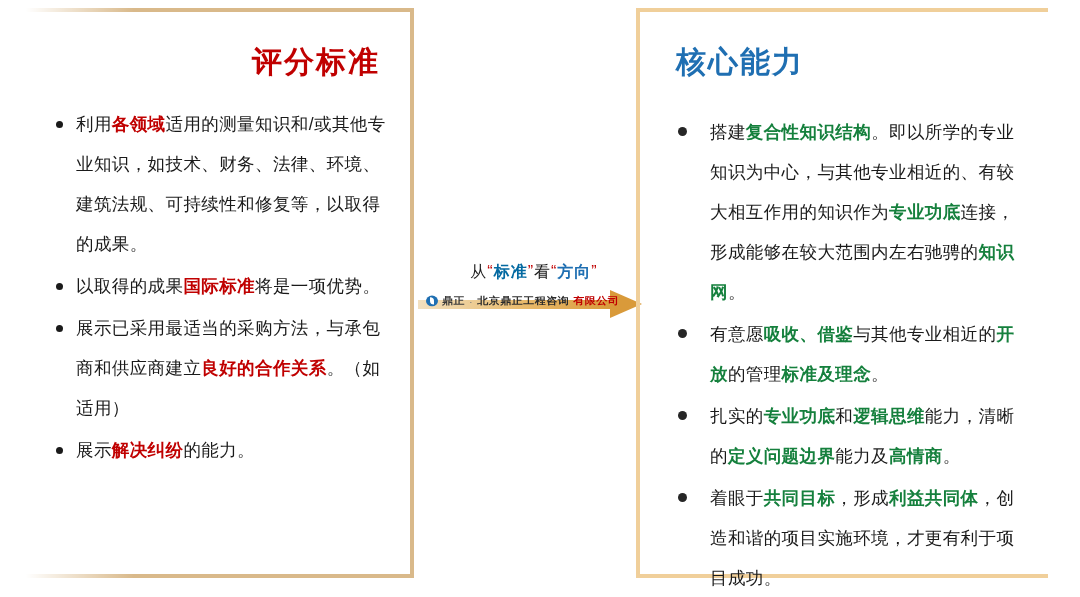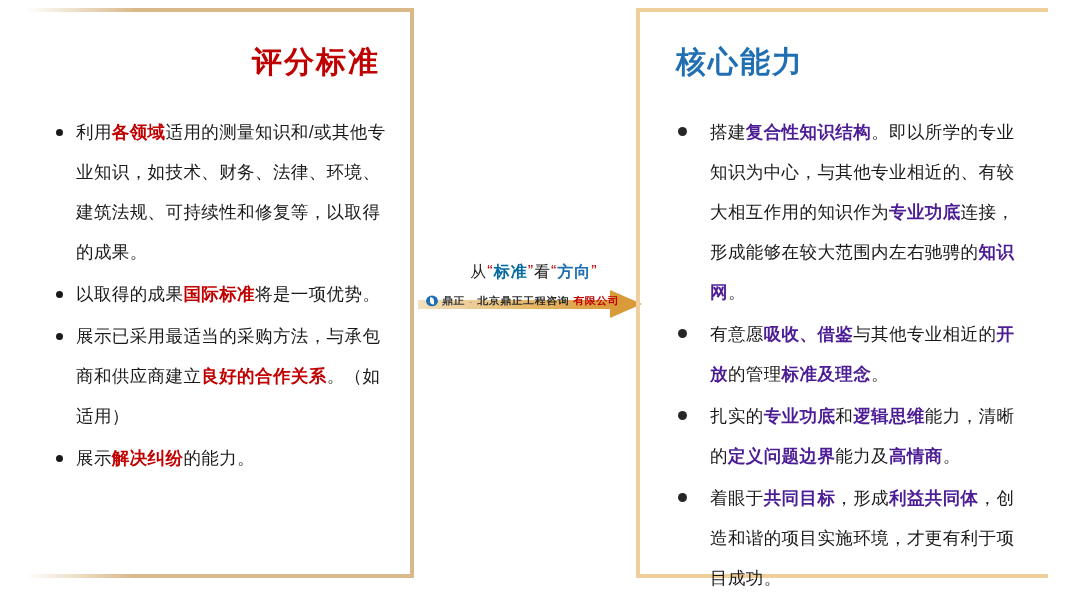--- a/index.html
+++ b/index.html
@@ -81,21 +81,21 @@
   ul.bullets li {
     position: relative;
     font-size: 17.5px;
     line-height: 40px;
     color: #1a1a1a;
     margin-bottom: 2px;
   }
   
   .list-left {
     position: absolute;
-    top: 100px;
+    top: 92px;
     left: 42px;
     right: 22px;
   }
   .list-left li {
     padding-left: 20px;
     letter-spacing: 0.4px;
   }
   .list-left li::before {
     content: "";
     position: absolute;
@@ -124,21 +124,21 @@
     left: 2px;
     top: 15px;
     width: 9px;
     height: 9px;
     border-radius: 50%;
     background: #262626;
   }
 
   
   .em-red { color: #c00000; font-weight: bold; }
-  .em-blue { color: #4c1d95; font-weight: bold; }
+  .em-blue { color: #15803d; font-weight: bold; }
 
   
   .center-block {
     position: absolute;
     left: 418px;
     top: 262px;
     width: 232px;
     text-align: center;
   }
   .center-caption {

